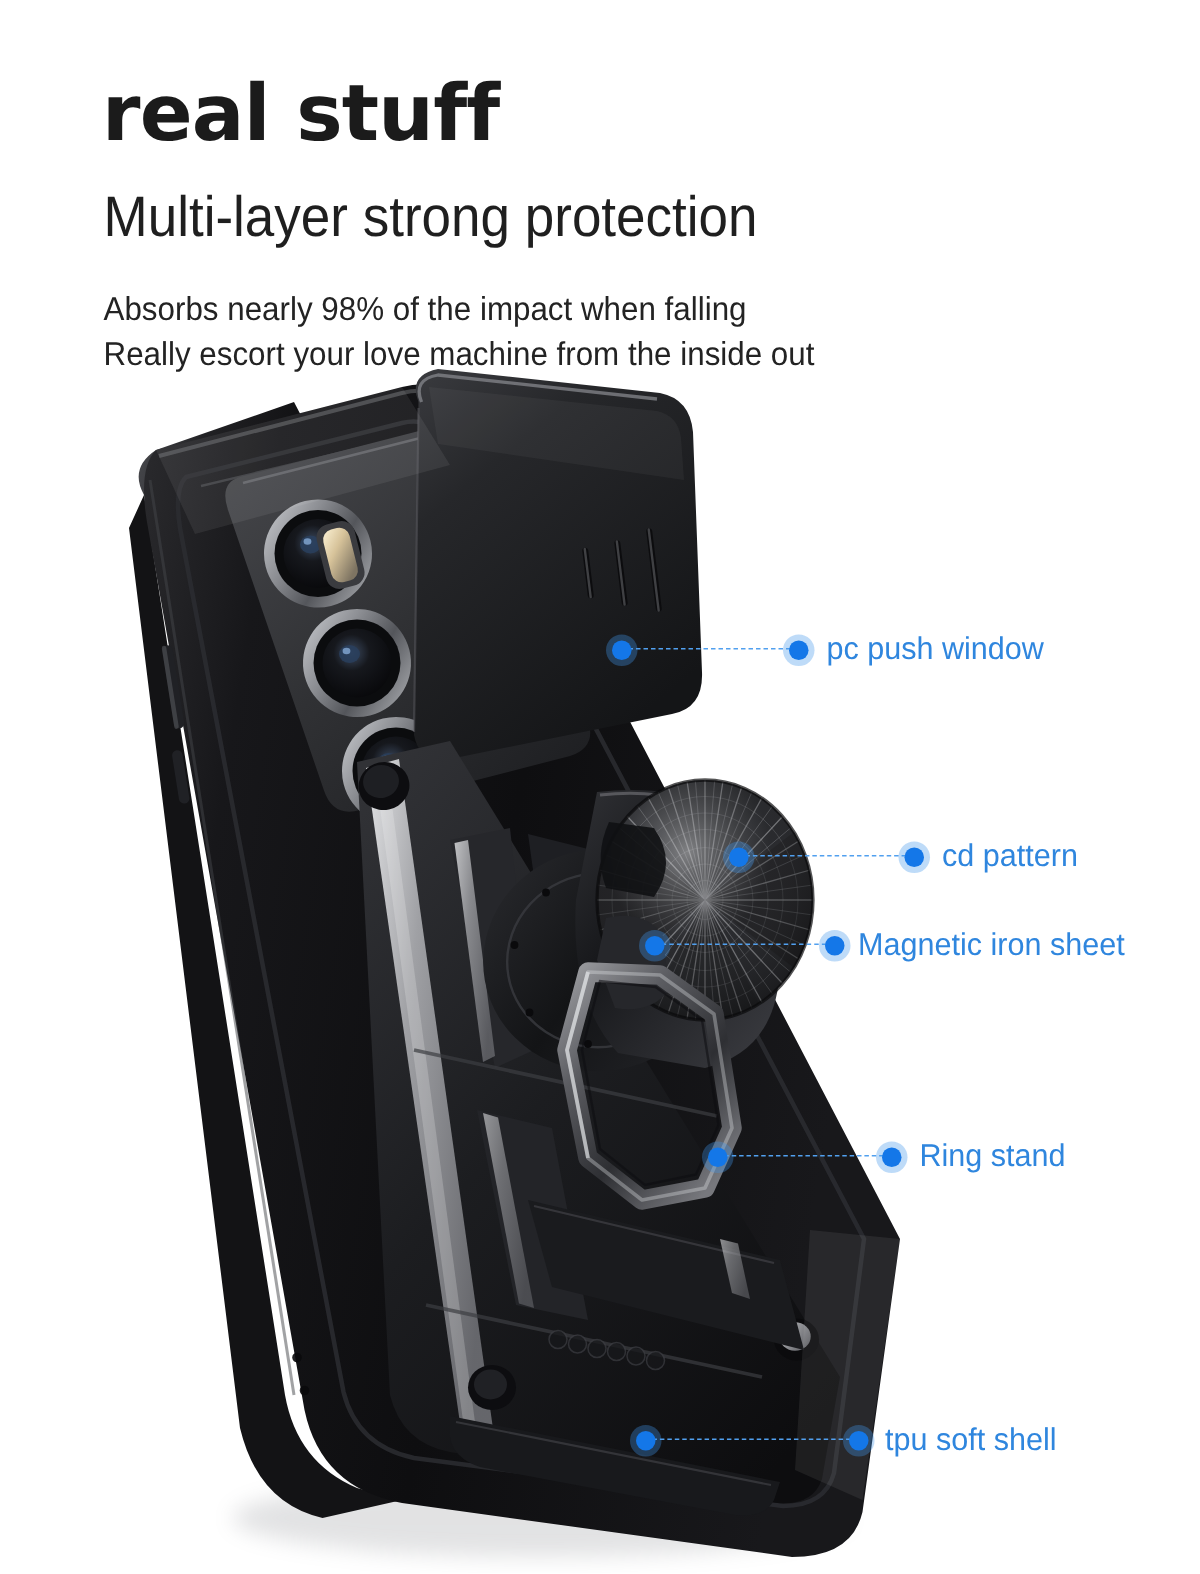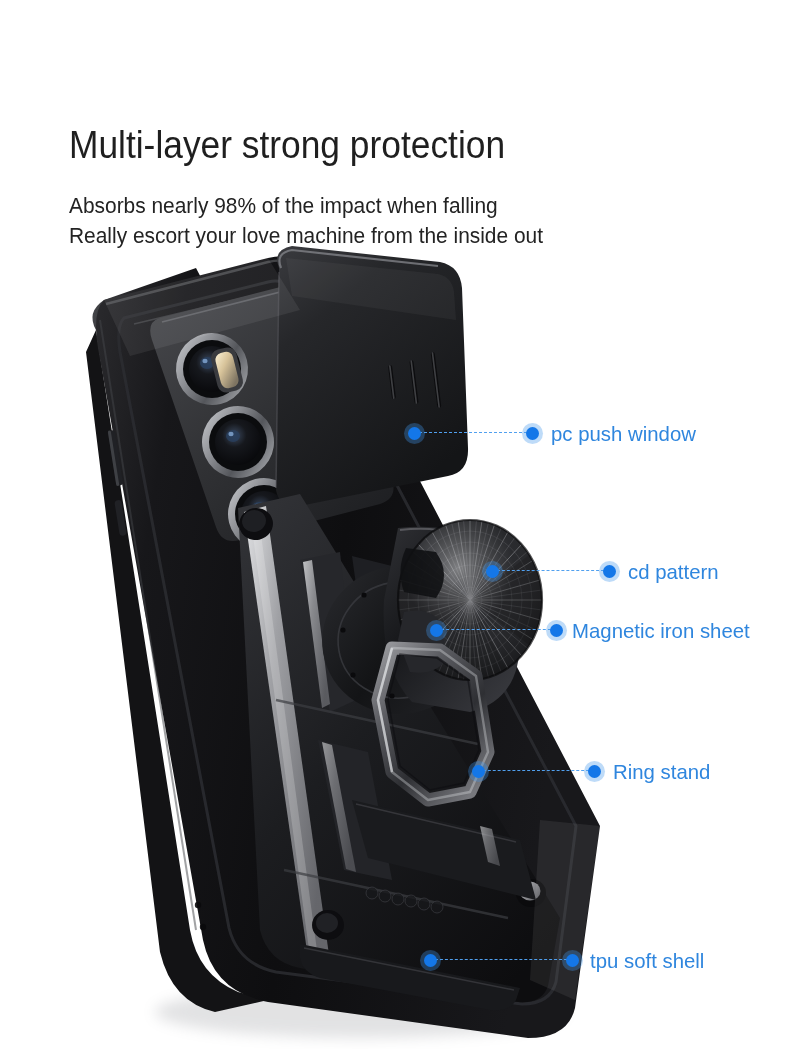--- a/index.html
+++ b/index.html
@@ -100,20 +100,21 @@
     white-space: nowrap;
     transform: translateY(-50%) scaleX(0.97);
     transform-origin: left center;
   }
 </style>
 </head>
 <body>
 
 <div id="page">
 
+  <div id="headline">real stuff</div>
 
   <div id="subheadline">Multi-layer strong protection</div>
 
   <div class="bodyline" id="bodyline1">Absorbs nearly 98% of the impact when falling</div>
 
   <div class="bodyline" id="bodyline2">Really escort your love machine from the inside out</div>
 
   <svg id="product" viewBox="0 0 800 1049">
     <defs>
 

